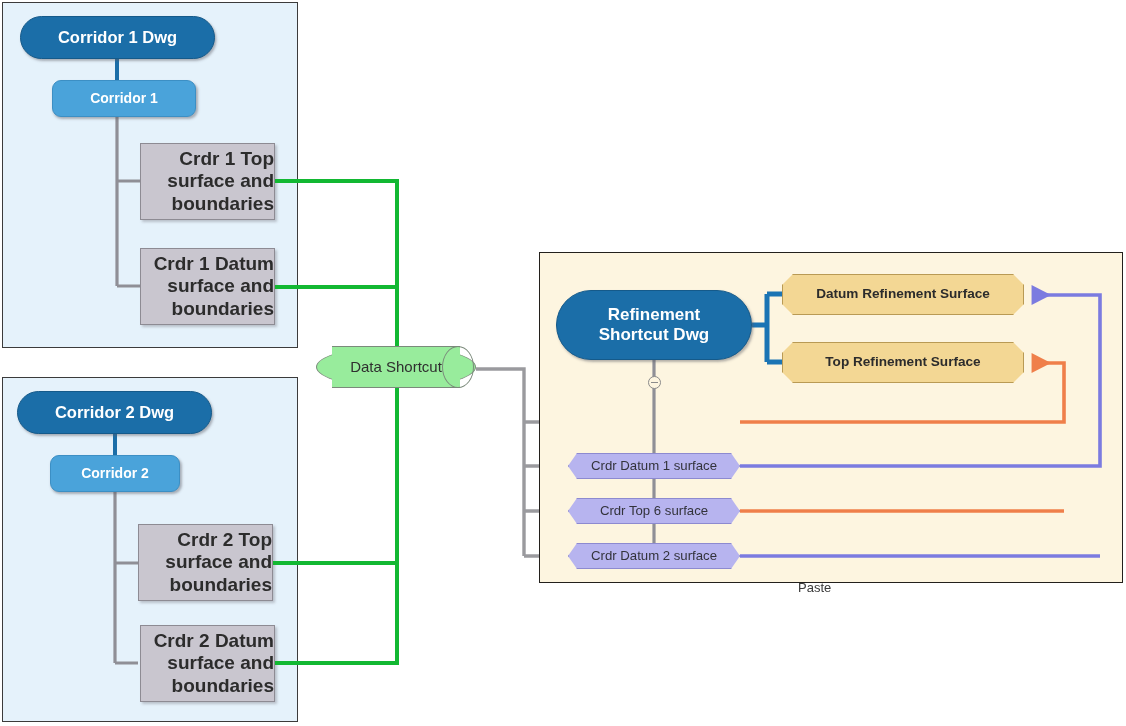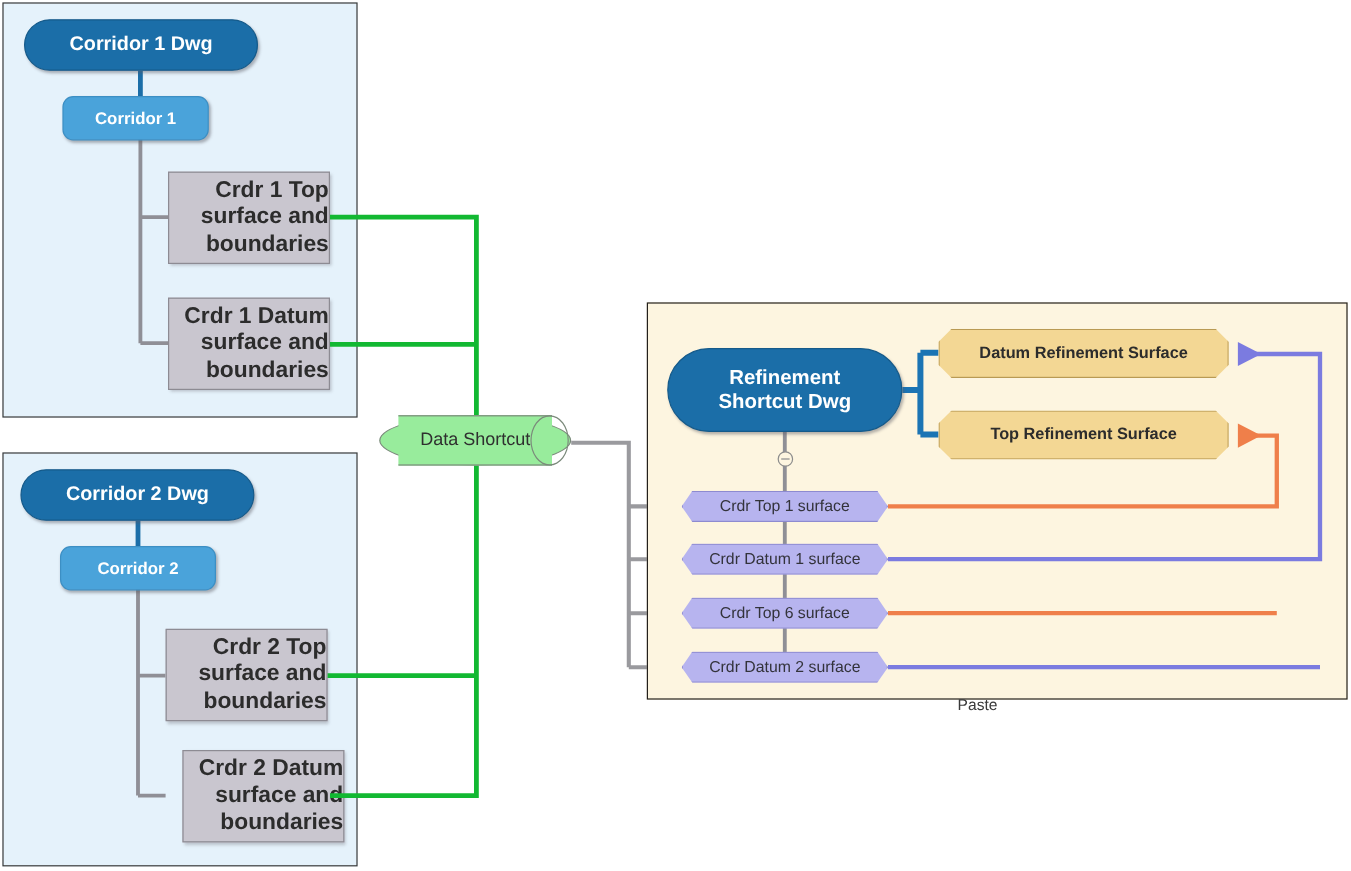--- a/index.html
+++ b/index.html
@@ -182,21 +182,21 @@
 
     <path d="M117,59 L117,80" stroke="#1b6ea8" stroke-width="4" fill="none"></path>
 
     <path d="M117,116 L117,286 M117,181 L140,181 M117,286 L140,286" stroke="#8f8f96" stroke-width="3.2" fill="none"></path>
   </svg>
 
   <div class="node dwg" style="left:20px; top:16px; width:195px; height:43px;">
     <span>Corridor 1 Dwg</span>
   </div>
 
-  <div class="node corridor" style="left:52px; top:80px; width:122px; height:37px;">
+  <div class="node corridor" style="left:52px; top:80px; width:144px; height:37px;">
     <span>Corridor 1</span>
   </div>
 
   <div class="node graybox" style="left:140px; top:143px; width:135px; height:77px; flex-direction:column;">
     <span>Crdr 1 Top</span>
     <span>surface and</span>
     <span>boundaries</span>
   </div>
 
   <div class="node graybox" style="left:140px; top:248px; width:135px; height:77px; flex-direction:column;">
@@ -219,21 +219,21 @@
   <div class="node corridor" style="left:50px; top:455px; width:130px; height:37px;">
     <span>Corridor 2</span>
   </div>
 
   <div class="node graybox" style="left:138px; top:524px; width:135px; height:77px; flex-direction:column;">
     <span>Crdr 2 Top</span>
     <span>surface and</span>
     <span>boundaries</span>
   </div>
 
-  <div class="node graybox" style="left:152px; top:625px; width:135px; height:77px; flex-direction:column;">
+  <div class="node graybox" style="left:140px; top:625px; width:135px; height:77px; flex-direction:column;">
     <span>Crdr 2 Datum</span>
     <span>surface and</span>
     <span>boundaries</span>
   </div>
 
   <svg class="layer">
 
     <path d="M275,181 L397,181 L397,369" stroke="#12b832" stroke-width="4" fill="none"></path>
 
     <path d="M275,287 L397,287" stroke="#12b832" stroke-width="4" fill="none"></path>
@@ -277,24 +277,20 @@
   <div class="node yellowbox" style="left:782px; top:342px; width:242px; height:41px;">
     <span class="chamfer"></span>
     <span class="lbl">Top Refinement Surface</span>
   </div>
 
   <div class="node yellowbox" style="left:782px; top:274px; width:242px; height:41px;">
     <span class="chamfer"></span>
     <span class="lbl">Datum Refinement Surface</span>
   </div>
 
-  <div class="node hexbox" style="left:568px; top:409px; width:172px; height:26px;">
-    <span class="hexshape"></span>
-    <span class="lbl">Crdr Top 1 surface</span>
-  </div>
 
   <div class="node hexbox" style="left:568px; top:453px; width:172px; height:26px;">
     <span class="hexshape"></span>
     <span class="lbl">Crdr Datum 1 surface</span>
   </div>
 
   <div class="node hexbox" style="left:568px; top:498px; width:172px; height:26px;">
     <span class="hexshape"></span>
     <span class="lbl">Crdr Top 6 surface</span>
   </div>

